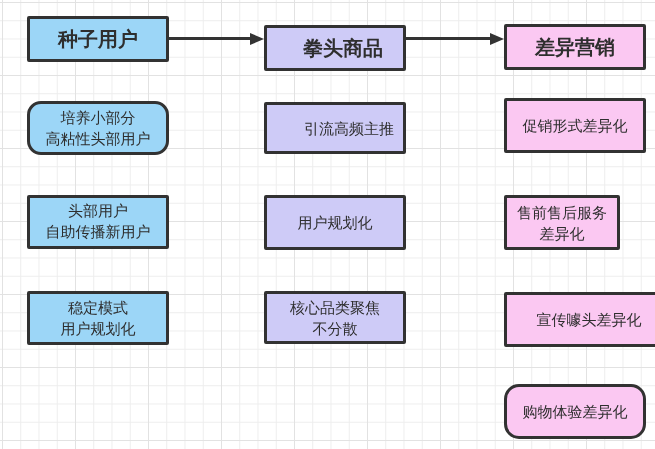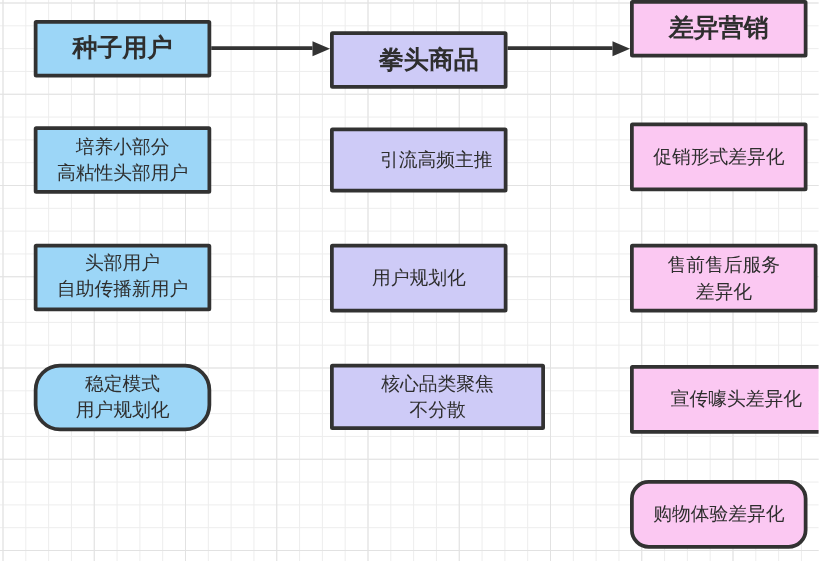--- a/index.html
+++ b/index.html
@@ -56,43 +56,43 @@
     border-bottom: 6px solid transparent;
   }
 </style>
 </head>
 <body>
 
 <div class="canvas">
 
   <div class="node header" style="left: 27px; top: 16px; width: 142px; height: 46px; background-color: rgb(156, 214, 247);">种子用户</div>
 
-  <div class="node" style="left: 27px; top: 101px; width: 142px; height: 54px; background-color: rgb(156, 214, 247);">培养小部分
+  <div class="node" style="left: 27px; top: 101px; width: 142px; height: 54px; background-color: rgb(156, 214, 247); border-radius: 14px;">培养小部分
 高粘性头部用户</div>
 
   <div class="node" style="left: 27px; top: 195px; width: 142px; height: 54px; background-color: rgb(156, 214, 247); font-family: Liberation Serif, serif;">头部用户
 自助传播新用户</div>
 
-  <div class="node" style="left: 27px; top: 291px; width: 142px; height: 54px; background-color: rgb(156, 214, 247); border-radius: 21px;">稳定模式
+  <div class="node" style="left: 27px; top: 291px; width: 142px; height: 54px; background-color: rgb(156, 214, 247);">稳定模式
 用户规划化</div>
 
   <div class="node header" style="left: 264px; top: 25px; width: 142px; height: 46px; background-color: rgb(206, 203, 247); padding-left: 16px;">拳头商品</div>
 
   <div class="node" style="left: 264px; top: 102px; width: 142px; height: 52px; background-color: rgb(206, 203, 247); padding-left: 28px;">引流高频主推</div>
 
   <div class="node" style="left: 264px; top: 195px; width: 142px; height: 55px; background-color: rgb(206, 203, 247);">用户规划化</div>
 
-  <div class="node" style="left: 264px; top: 291px; width: 172px; height: 53px; background-color: rgb(206, 203, 247);">核心品类聚焦
+  <div class="node" style="left: 264px; top: 291px; width: 142px; height: 53px; background-color: rgb(206, 203, 247);">核心品类聚焦
 不分散</div>
 
-  <div class="node header" style="left: 504px; top: 0; width: 142px; height: 46px; background-color: rgb(251, 200, 242);">差异营销</div>
+  <div class="node header" style="left: 504px; top: 24px; width: 142px; height: 46px; background-color: rgb(251, 200, 242);">差异营销</div>
 
   <div class="node" style="left: 504px; top: 98px; width: 142px; height: 55px; background-color: rgb(251, 200, 242);">促销形式差异化</div>
 
-  <div class="node" style="left: 504px; top: 195px; width: 150px; height: 55px; background-color: rgb(251, 200, 242);">售前售后服务
+  <div class="node" style="left: 504px; top: 195px; width: 116px; height: 55px; background-color: rgb(251, 200, 242);">售前售后服务
 差异化</div>
 
   <div class="node" style="left: 504px; top: 292px; width: 170px; height: 55px; background-color: rgb(251, 200, 242);">宣传噱头差异化</div>
 
   <div class="node" style="left: 504px; top: 384px; width: 142px; height: 55px; background-color: rgb(251, 200, 242); border-radius: 15px;">购物体验差异化</div>
 
   <div class="arrow" style="left:169px; top:37px; width:81px;">
     <span class="arrowhead"></span>
   </div>
 

